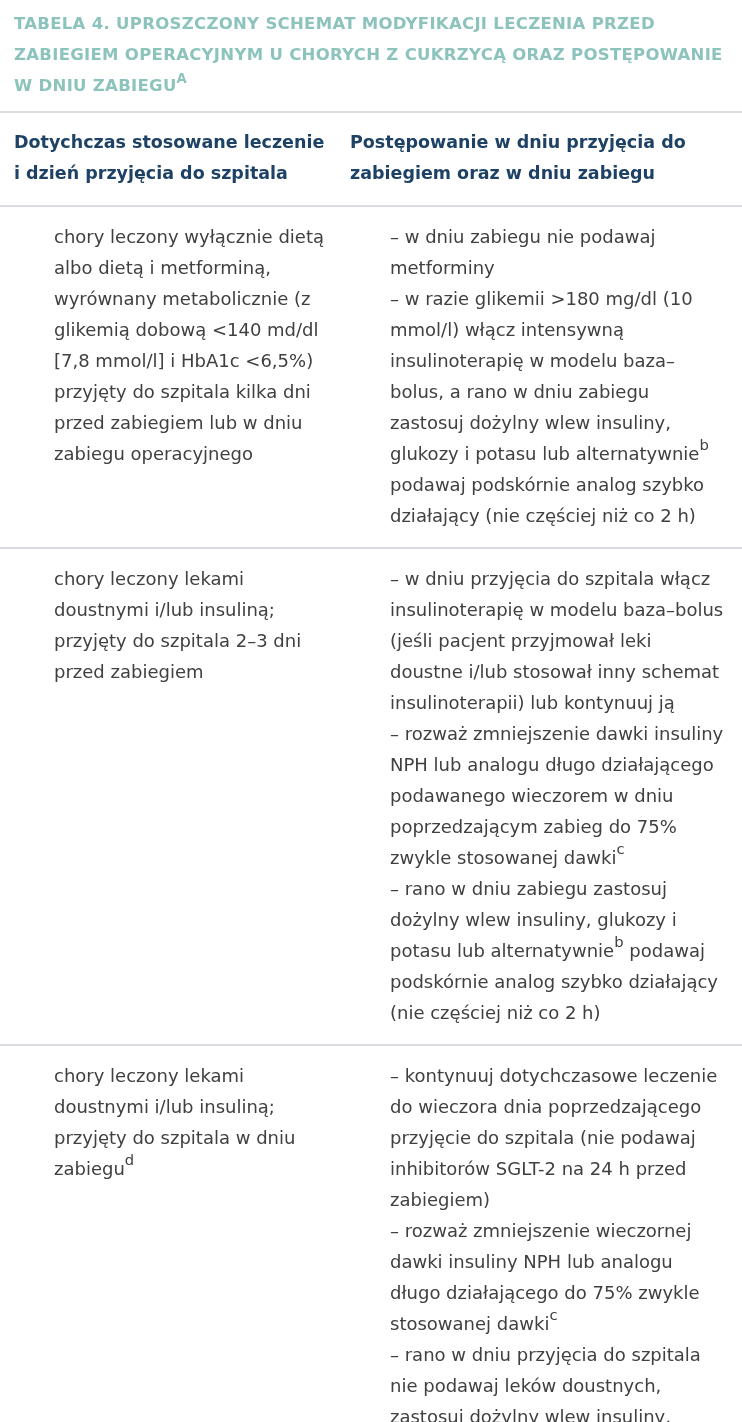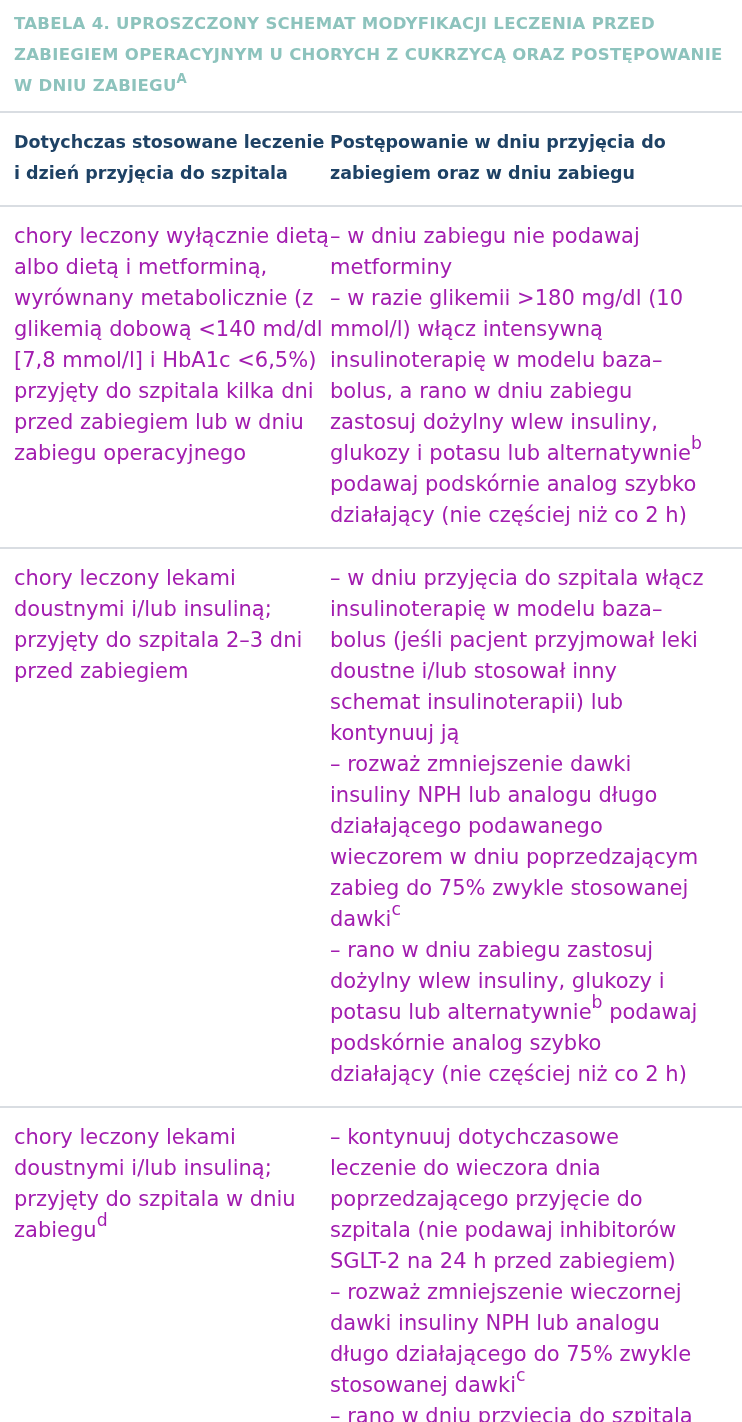--- a/index.html
+++ b/index.html
@@ -35,34 +35,36 @@
     vertical-align: super;
   }
   .divider {
     border: 0;
     border-top: 2px solid #d9dde2;
     margin: 0;
   }
   .grid-row {
     display: grid;
     grid-template-columns: 316px 378px;
+    column-gap: 20px;
     padding: 14px 14px 16px 14px;
     box-sizing: border-box;
   }
   .header-row .cell {
     color: #1e4265;
     font-weight: bold;
     font-size: 17.5px;
     line-height: 31px;
   }
   .body-row .cell {
-    font-size: 21px;
+    font-size: 18px;
     line-height: 31px;
-    color: #a21caf;
+    color: #404040;
     white-space: pre-line;
+    margin-left: 40px;
   }
   .cell sup {
     font-size: 0.82em;
     line-height: 0;
     position: relative;
     top: -0.18em;
     vertical-align: super;
     white-space: normal;
   }
 </style>

